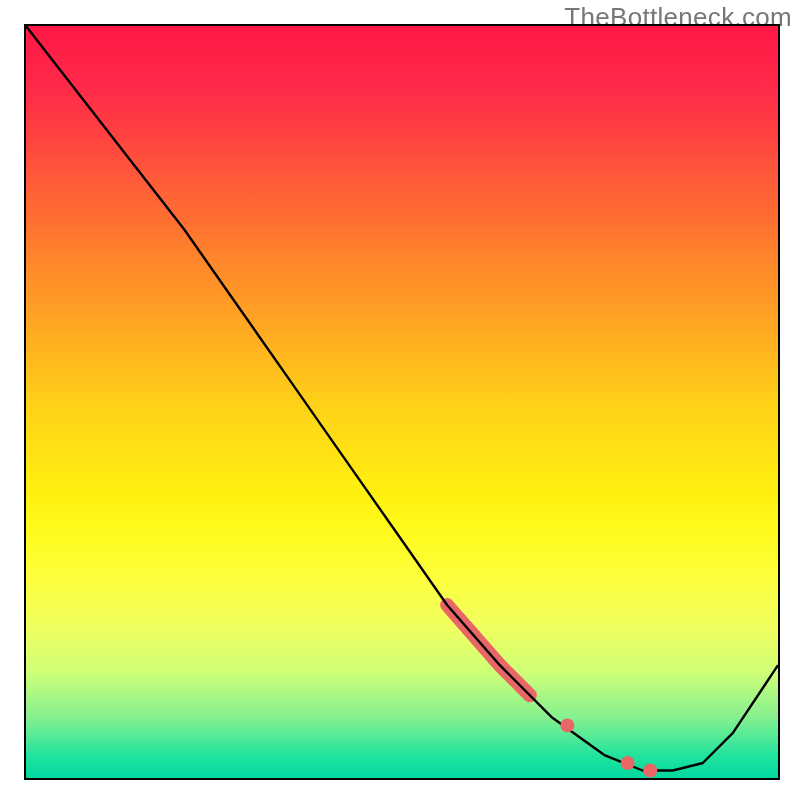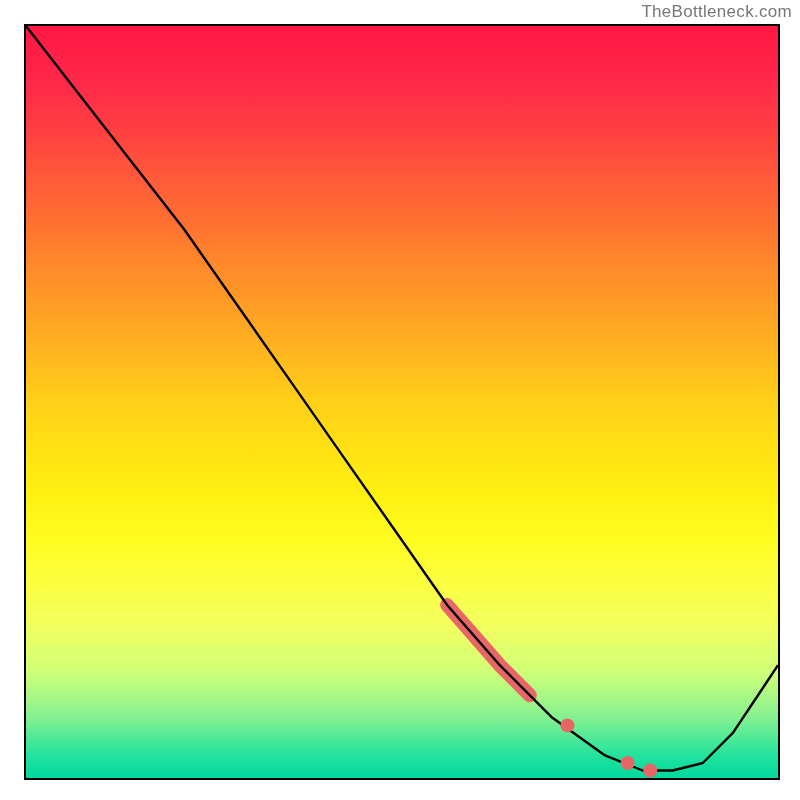--- a/index.html
+++ b/index.html
@@ -45,21 +45,21 @@
       #ceff78 86%,
       #84f090 92%,
       #22e39d 97%,
       #00d8a0 100%
     );
   }
   .watermark {
     position: absolute;
     top: 2px;
     right: 8px;
-    font-size: 17px;
+    font-size: 26px;
     font-weight: 500;
     color: #777;
     letter-spacing: 0.3px;
   }
   svg.overlay {
     position: absolute;
     inset: 0;
     width: 100%;
     height: 100%;
   }

